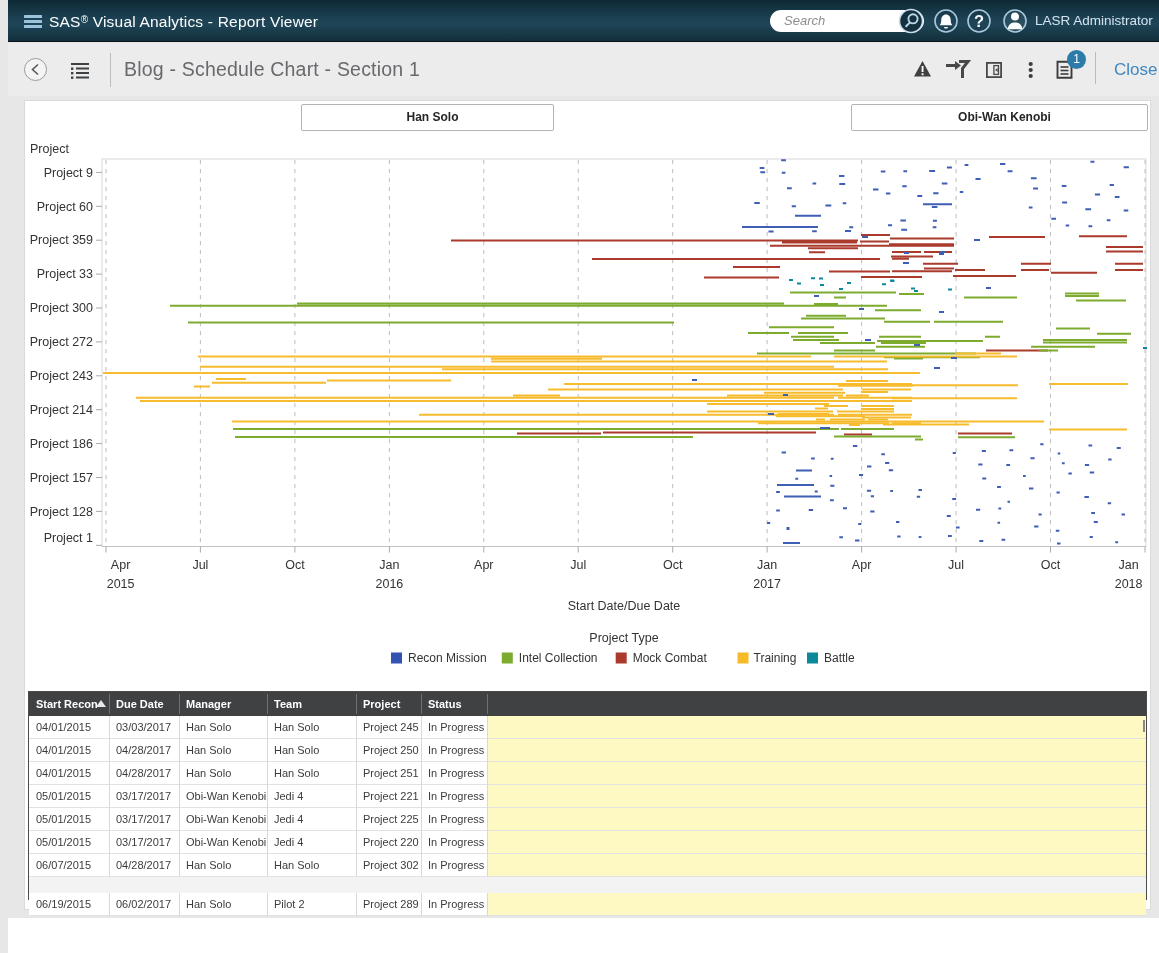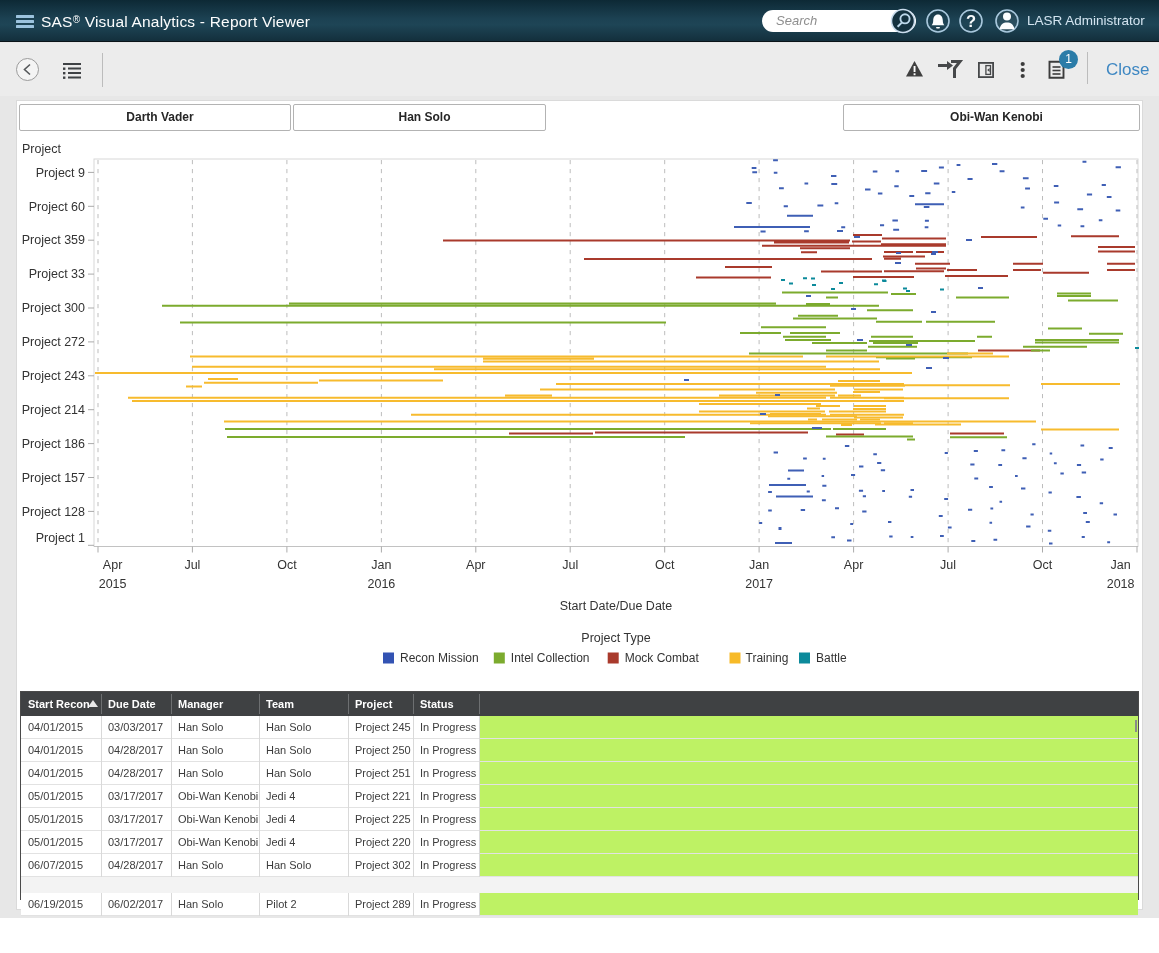--- a/index.html
+++ b/index.html
@@ -1,17 +1,17 @@
 <!DOCTYPE html>
 <html><head>
 <meta charset="utf-8">
 <style>
 * { margin:0; padding:0; box-sizing:border-box; }
 html,body { width:1159px; height:953px; overflow:hidden; background:#e7e7e7; font-family:"Liberation Sans", sans-serif; }
-#stage { position:relative; width:1133px; height:953px; }
+#stage { position:relative; width:1133px; height:953px;margin-left:8px; }
 .abs { position:absolute; }
 
 
 #appbar { left:0; top:0; width:1159px; height:42px;
   background:linear-gradient(180deg,#0d2935 0%,#1c4152 45%,#1e4556 60%,#132f3c 100%);
   border-bottom:1px solid #0a1419; }
 #hamb div { position:absolute; left:0; width:18px; height:3px; background:#9cc3de; border-radius:0.5px; }
 #apptitle { left:41px; top:13px; color:#fdfdfd; font-size:15.5px; letter-spacing:0.2px; }
 #searchbox { left:762px; top:10px; width:154px; height:22px; background:#fff; border-radius:11px; }
 #searchph { left:776px; top:13px; font-size:13px; font-style:italic; color:#8e8e8e; }
@@ -33,21 +33,21 @@
 
 
 #capstrip { left:0; top:918px; width:1159px; height:35px; background:#fff; }
 #caption { left:0; top:921px; width:1159px; text-align:center; font-size:17.5px; letter-spacing:0.5px; color:#1c1c1c; }
 
 
 #dtable { left:20px; top:691px; width:1119px; height:209px; border:1px solid #4a4a4a; background:#f3f3f3; }
 #thead { position:absolute; left:0; top:0; width:1117px; height:23.5px; background:#3f4143; }
 .th { position:absolute; top:0; height:23.5px; color:#fff; font-size:11px; font-weight:bold; line-height:24px; }
 .hsep { position:absolute; top:2px; width:1px; height:20px; background:#6d6f71; }
-.row { position:absolute; left:0; width:1117px; height:23px; background:#bef264; border-bottom:1px solid #e2e2e2; }
+.row { position:absolute; left:0; width:1117px; height:23px; background:#fef9c3; border-bottom:1px solid #e2e2e2; }
 .cellbg { position:absolute; left:0; top:0; width:459px; height:22px; background:#fff; }
 .td { position:absolute; top:0; height:23px; font-size:11px; color:#3c3c3c; line-height:23px; white-space:nowrap; }
 .vline { position:absolute; top:0; width:1px; height:23px; background:#d9d9d9; }
 </style>
 </head>
 <body>
 <div id="stage">
 
   <div id="appbar" class="abs">
     <div id="hamb" class="abs" style="left:16px;top:15px;width:18px;height:13px;">
@@ -89,20 +89,21 @@
         <line x1="52" y1="15" x2="65" y2="15"></line>
         <line x1="52" y1="19.5" x2="65" y2="19.5"></line>
       </g>
       <g fill="#3f4245">
         <rect x="47" y="9.5" width="2.4" height="2.4"></rect>
         <rect x="47" y="14" width="2.4" height="2.4"></rect>
         <rect x="47" y="18.5" width="2.4" height="2.4"></rect>
       </g>
     </svg>
     <div id="vsep1" class="abs"></div>
+    <div id="rtitle" class="abs">Blog - Schedule Chart - Section 1</div>
     <svg class="abs" style="left:900px;top:12px" width="180" height="30" viewBox="0 0 180 30">
 
       <path d="M14.5 6 L23 21.5 L6 21.5 Z" fill="#404040"></path>
       <rect x="13.6" y="11" width="1.9" height="6" fill="#fff"></rect>
       <rect x="13.6" y="18.3" width="1.9" height="1.9" fill="#fff"></rect>
 
       <g stroke="#46484a" fill="none">
         <line x1="38" y1="10.5" x2="48" y2="10.5" stroke-width="3"></line>
         <path d="M47 6 L53 10.5 L47 15 Z" fill="#46484a" stroke="none"></path>
         <path d="M51 6.5 L60 6.5 L54.5 13.5 L54.5 23" stroke-width="3"></path>
@@ -120,21 +121,20 @@
       <line x1="152.5" y1="12" x2="160.5" y2="12" stroke="#3c3c3c" stroke-width="1.6"></line>
       <line x1="152.5" y1="15.5" x2="160.5" y2="15.5" stroke="#3c3c3c" stroke-width="1.6"></line>
       <line x1="152.5" y1="19" x2="160.5" y2="19" stroke="#3c3c3c" stroke-width="1.6"></line>
     </svg>
     <div id="badge1" class="abs">1</div>
     <div id="vsep2" class="abs"></div>
     <div id="closebtn" class="abs">Close</div>
   </div>
 
   <div id="panel" class="abs"></div>
-  <div class="btn" style="left:19px;width:272px;">Darth Vader</div>
   <div class="btn" style="left:293px;width:253px;">Han Solo</div>
   <div class="btn" style="left:843px;width:297px;">Obi-Wan Kenobi</div>
 
   <svg id="chart" class="abs" style="left:0;top:134px" width="1159" height="550" viewBox="0 134 1159 550">
   <rect x="94" y="159" width="1044" height="387.5" fill="#ffffff" stroke="#d8d8d8" stroke-width="1"></rect>
   <path d="M98.0 160V545.5 M192.4 160V545.5 M286.9 160V545.5 M381.4 160V545.5 M475.8 160V545.5 M570.2 160V545.5 M664.7 160V545.5 M759.1 160V545.5 M853.6 160V545.5 M948.1 160V545.5 M1042.5 160V545.5 M1137.0 160V545.5" stroke="#bdbdbd" stroke-width="1" fill="none" stroke-dasharray="4.2,4.8"></path>
   <line x1="94" y1="546.5" x2="1138" y2="546.5" stroke="#c2c2c2" stroke-width="1"></line>
   <path d="M98.0 546.5v6 M192.4 546.5v6 M286.9 546.5v6 M381.4 546.5v6 M475.8 546.5v6 M570.2 546.5v6 M664.7 546.5v6 M759.1 546.5v6 M853.6 546.5v6 M948.1 546.5v6 M1042.5 546.5v6 M1137.0 546.5v6" stroke="#ababab" stroke-width="1" fill="none"></path>
   <text x="85" y="176.6" font-size="12.5" fill="#333" text-anchor="end">Project 9</text>
   <text x="85" y="210.5" font-size="12.5" fill="#333" text-anchor="end">Project 60</text>

